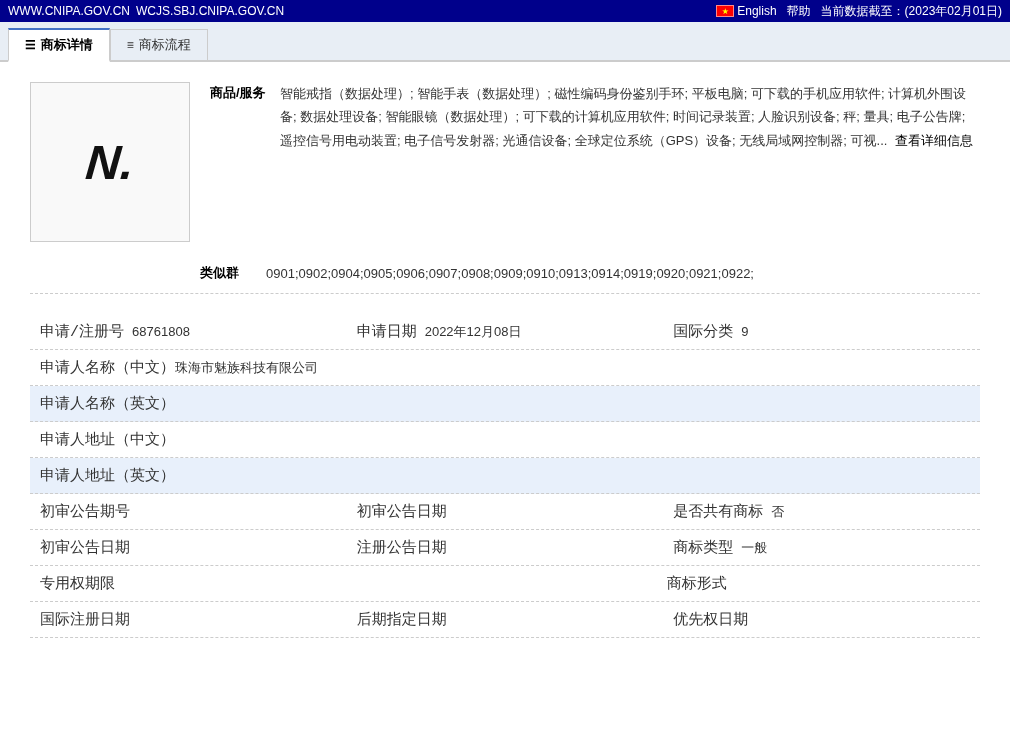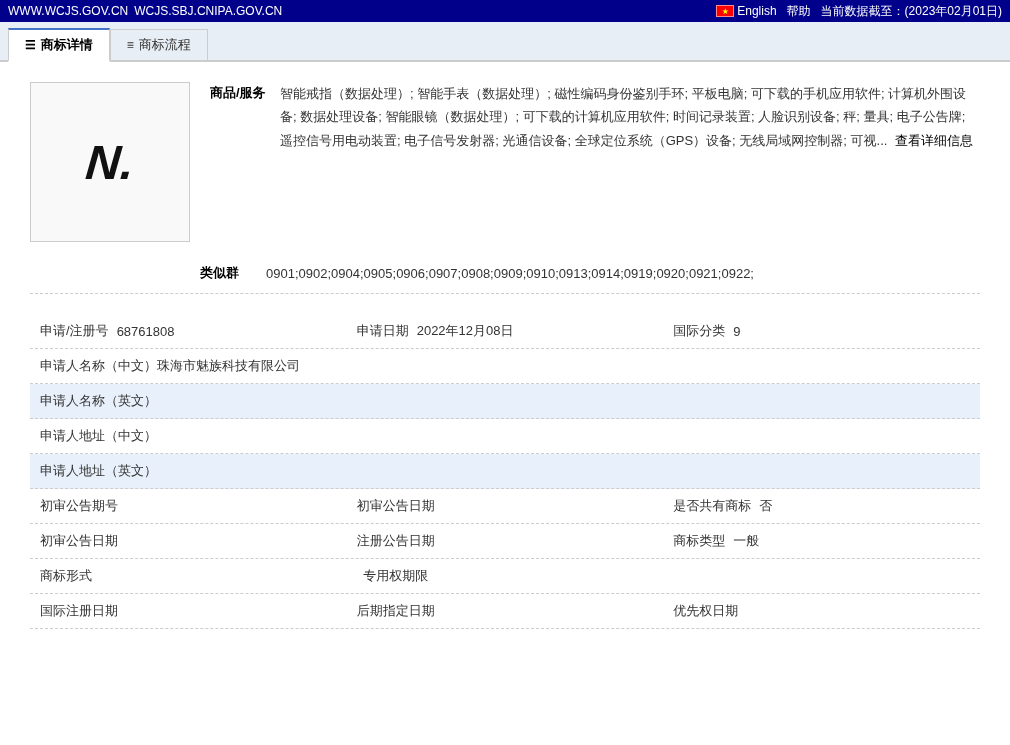--- a/index.html
+++ b/index.html
@@ -138,23 +138,24 @@
       flex: 1;
       padding: 8px 10px;
       display: flex;
       align-items: center;
       gap: 8px;
     }
     .three-col-cell:not(:last-child) {
       border-right: none;
     }
     .cell-label {
-      font-size: 13px;
+      font-size: 15px;
       color: #333;
       white-space: nowrap;
+      font-family: Liberation Mono, monospace;
     }
     .cell-value {
       font-size: 13px;
       color: #333;
     }
 
     
     .single-row {
       display: flex;
       border-bottom: 1px dashed #ccc;
@@ -165,21 +166,21 @@
       display: flex;
       align-items: center;
       gap: 0;
     }
   </style>
 </head>
 <body>
 
 <div class="top-bar">
   <div class="top-bar-left">
-    <span>WWW.WCJS.GOV.CN</span>
+    <span>WWW.CNIPA.GOV.CN</span>
     <span>WCJS.SBJ.CNIPA.GOV.CN</span>
   </div>
   <div class="top-bar-right">
     <span class="lang-flag">
       <span style="display:inline-block;width:18px;height:12px;background:red;vertical-align:middle;border:1px solid #f88;font-size:8px;line-height:12px;text-align:center;color:yellow;">★</span>
       <span style="cursor:pointer;color:#fff;">English</span>
     </span>
     <span style="cursor:pointer;">帮助</span>
     <span>当前数据截至：(2023年02月01日)</span>
   </div>
@@ -285,28 +286,28 @@
       <span class="cell-label">注册公告日期</span>
       <span class="cell-value"></span>
     </div>
     <div class="three-col-cell">
       <span class="cell-label">商标类型</span>
       <span class="cell-value">一般</span>
     </div>
   </div>
 
   <div class="three-col-row">
+    <div class="three-col-cell" style="flex:2;">
+      <span class="cell-label">专用权期限</span>
+      <span class="cell-value"></span>
+    </div>
     <div class="three-col-cell" style="flex:1;">
       <span class="cell-label">商标形式</span>
       <span class="cell-value"></span>
     </div>
-    <div class="three-col-cell" style="flex:2;">
-      <span class="cell-label">专用权期限</span>
-      <span class="cell-value"></span>
-    </div>
   </div>
 
   <div class="three-col-row">
     <div class="three-col-cell">
       <span class="cell-label">国际注册日期</span>
       <span class="cell-value"></span>
     </div>
     <div class="three-col-cell">
       <span class="cell-label">后期指定日期</span>
       <span class="cell-value"></span>

